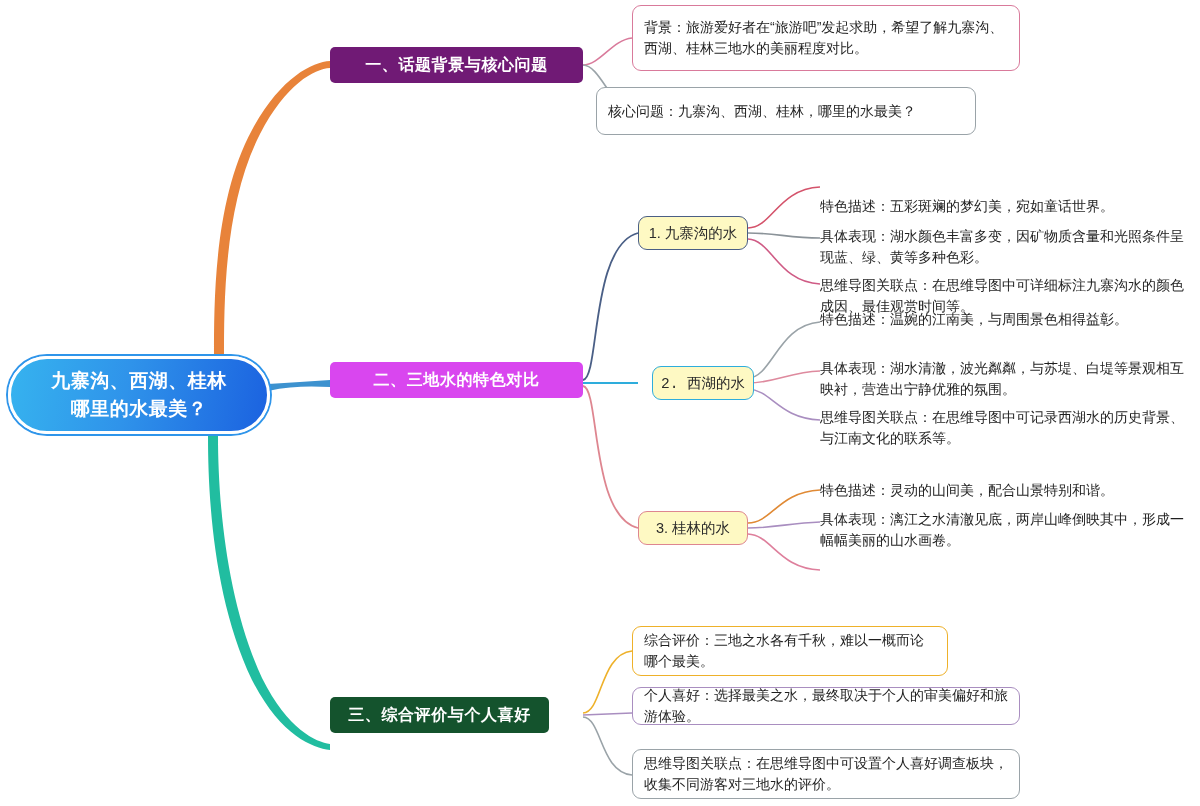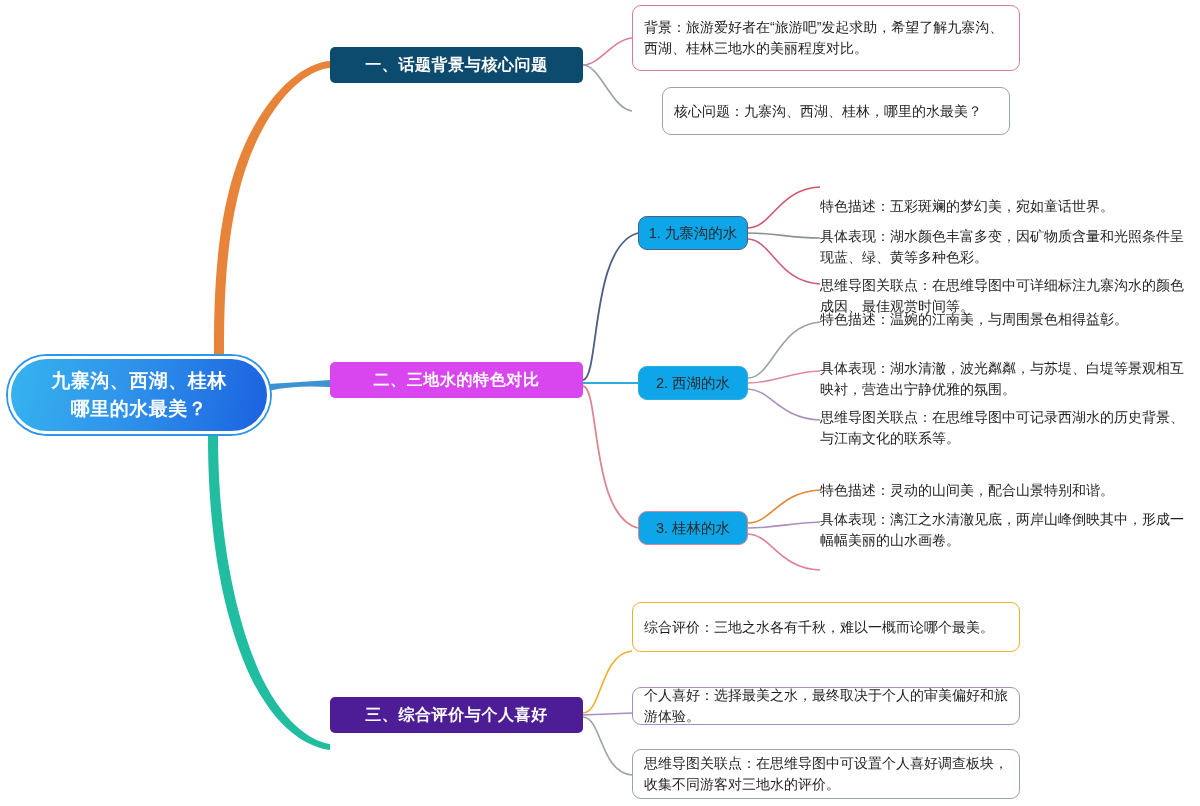--- a/index.html
+++ b/index.html
@@ -27,44 +27,44 @@
     text-align:center;letter-spacing:.5px;
   }
 
   
   .branch{
     height:36px;border-radius:5px;
     display:flex;align-items:center;justify-content:center;
     color:#ffffff;font-size:16px;font-weight:bold;letter-spacing:.6px;
     padding:0 16px;white-space:nowrap;
   }
-  .branch-1{left:330px;top:47px;width:253px;background:#0c4a6e;}
+  .branch-1{left:330px;top:47px;width:253px;background:#701a75;}
   .branch-2{left:330px;top:362px;width:253px;background:#d946ef;}
-  .branch-3{left:330px;top:697px;width:253px;background:#4c1d95;}
+  .branch-3{left:330px;top:697px;width:219px;background:#14532d;}
 
   
   .sub{
-    height:34px;border-radius:9px;background:#0ea5e9;
+    height:34px;border-radius:9px;background:#fef9c3;
     display:flex;align-items:center;justify-content:center;
     font-size:14.5px;color:#2b2b2b;padding:0 14px;white-space:nowrap;
   }
   .sub-1{left:638px;top:216px;width:110px;border:1.6px solid #4a5f86;}
-  .sub-2{left:638px;top:366px;width:110px;border:1.6px solid #2eaddc;}
+  .sub-2{left:652px;top:366px;width:102px;border:1.6px solid #2eaddc;font-family:Liberation Mono, monospace;}
   .sub-3{left:638px;top:511px;width:110px;border:1.6px solid #de8690;}
 
   
   .leaf-box{
     border-radius:9px;background:#ffffff;
     font-size:14px;line-height:1.5;color:#1f1f1f;
     padding:16px 11px;box-sizing:border-box;
     display:flex;align-items:center;
   }
   .lb-bg   {left:632px;top:5px;  width:388px;height:66px; border:1.6px solid #d97a9b;}
-  .lb-core {left:662px;top:87px; width:348px;height:48px; border:1.6px solid #9aa3a8;}
-  .lb-eval {left:632px;top:602px;width:388px;height:50px; border:1.6px solid #eeb12a;}
+  .lb-core {left:596px;top:87px; width:380px;height:48px; border:1.6px solid #9aa3a8;}
+  .lb-eval {left:632px;top:626px;width:316px;height:50px; border:1.6px solid #eeb12a;}
   .lb-pref {left:632px;top:687px;width:388px;height:38px; border:1.6px solid #a98ec0;}
   .lb-mind {left:632px;top:749px;width:388px;height:50px; border:1.6px solid #9aa3a8;}
 
   
   .leaf-text{
     font-size:14px;line-height:1.52;color:#1f1f1f;
     box-sizing:border-box;
   }
   .lt-j1{left:820px;top:196px;width:372px;}
   .lt-j2{left:820px;top:226px;width:372px;}

